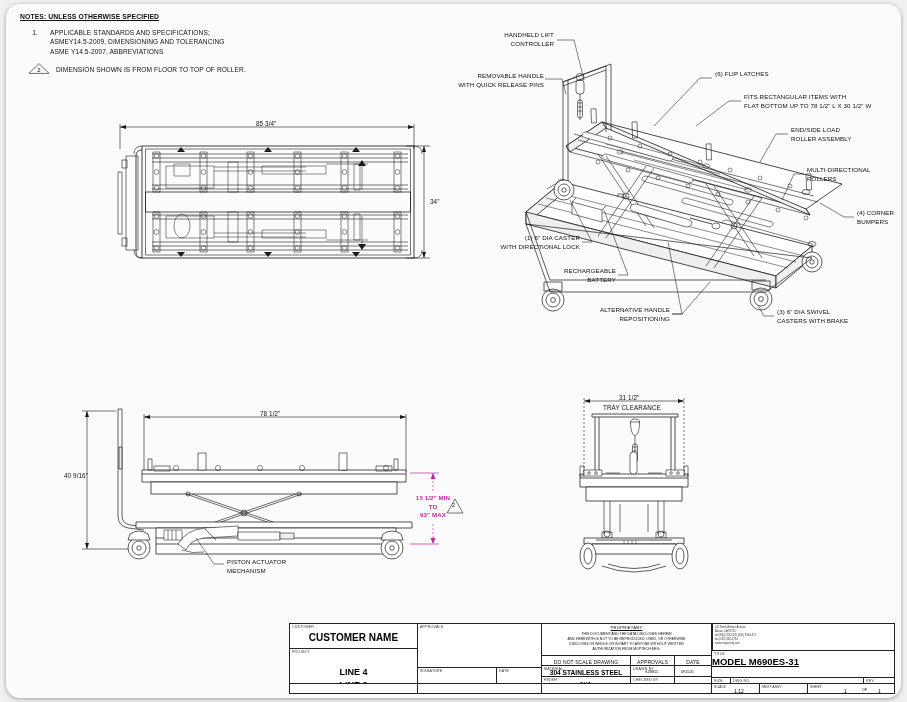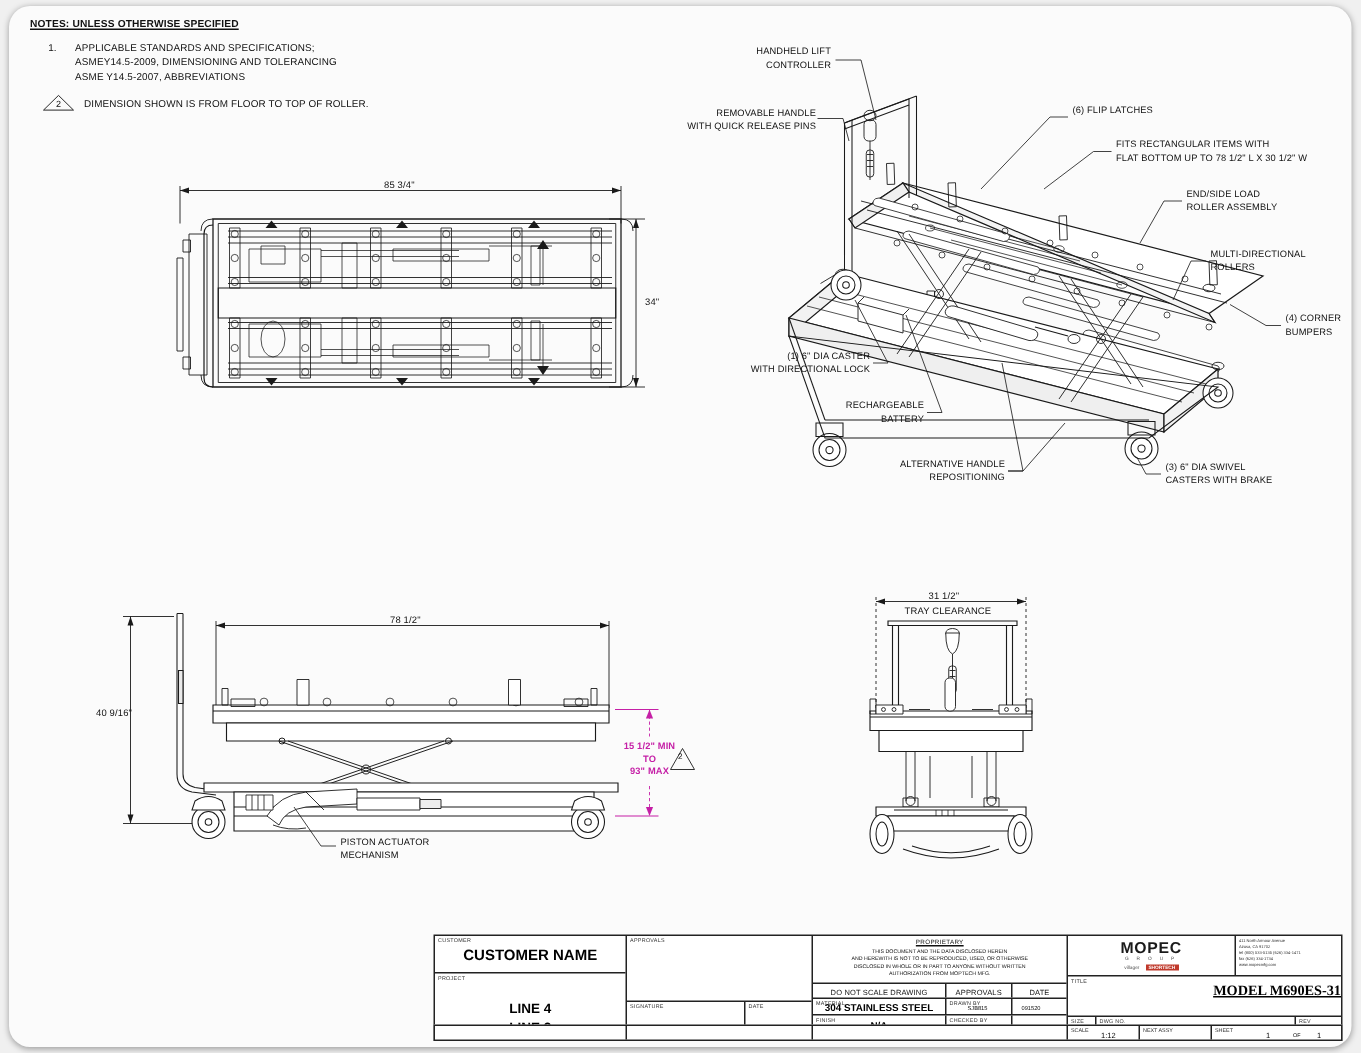--- a/index.html
+++ b/index.html
@@ -127,22 +127,22 @@
   #mopec-sub {
     font-size: 3.2px; letter-spacing: 2.2px; color: #555; margin-top: -1px;
   }
   #mopec-brands {
     margin-top: 1.5px; font-size: 3.2px; color: #555;
     display: flex; justify-content: center; gap: 4px; align-items: center;
   }
   #mopec-brands .b2 { background: #c0392b; color: #fff; padding: 0 2px; font-weight: bold; }
   #tb-title-row { height: 26px; border-bottom: 0.8px solid #222; position: relative; }
   #tb-model {
-    position: absolute; left: 0; right: 0; top: 5px; text-align: right;
-    font-size: 9.5px; font-weight: bold; text-decoration: underline; font-family: Liberation Serif, serif;
+    position: absolute; left: 0; right: 0; top: 5px; text-align: left;
+    font-size: 9.5px; font-weight: bold; text-decoration: underline;
   }
   #tb-desc {
     position: absolute; left: 0; right: 0; top: 15px; text-align: center;
     font-size: 9.2px; font-weight: bold;
   }
   #tb-dwg-row { flex: 1; display: flex; }
   #tb-size { width: 18px; border-right: 0.8px solid #222; position: relative; }
   #tb-size-v { position: absolute; left: 0; right: 0; top: 6px; text-align: center; font-size: 8px; }
   #tb-dwgno { flex: 1; border-right: 0.8px solid #222; position: relative; }
   #tb-dwgno-v { position: absolute; left: 0; right: 0; top: 5px; text-align: center; font-size: 9px; font-weight: bold; }
@@ -812,30 +812,20 @@
           <div class="tb-pm">
             <div class="tb-lbl">APPROVED BY</div>
           </div>
           <div class="tb-pr"></div>
         </div>
       </div>
     </div>
 
     <div id="tb-right">
       <div id="tb-logo-row">
-        <div id="tb-logo">
-          <div id="mopec-wrap">
-            <div id="mopec-name">MOPEC</div>
-            <div id="mopec-sub">G R O U P</div>
-            <div id="mopec-brands">
-              <span class="b1">villager</span>
-              <span class="b2">SHORTECH</span>
-            </div>
-          </div>
-        </div>
         <div id="tb-addr">411 North Armour Avenue
 Azusa, CA 91702
 tel (800) 533-5135 (626) 334-1471
 fax (626) 334-1734
 www.mopecmfg.com</div>
       </div>
       <div id="tb-title-row">
         <div class="tb-lbl">TITLE</div>
         <div id="tb-model">MODEL M690ES-31</div>
       </div>

